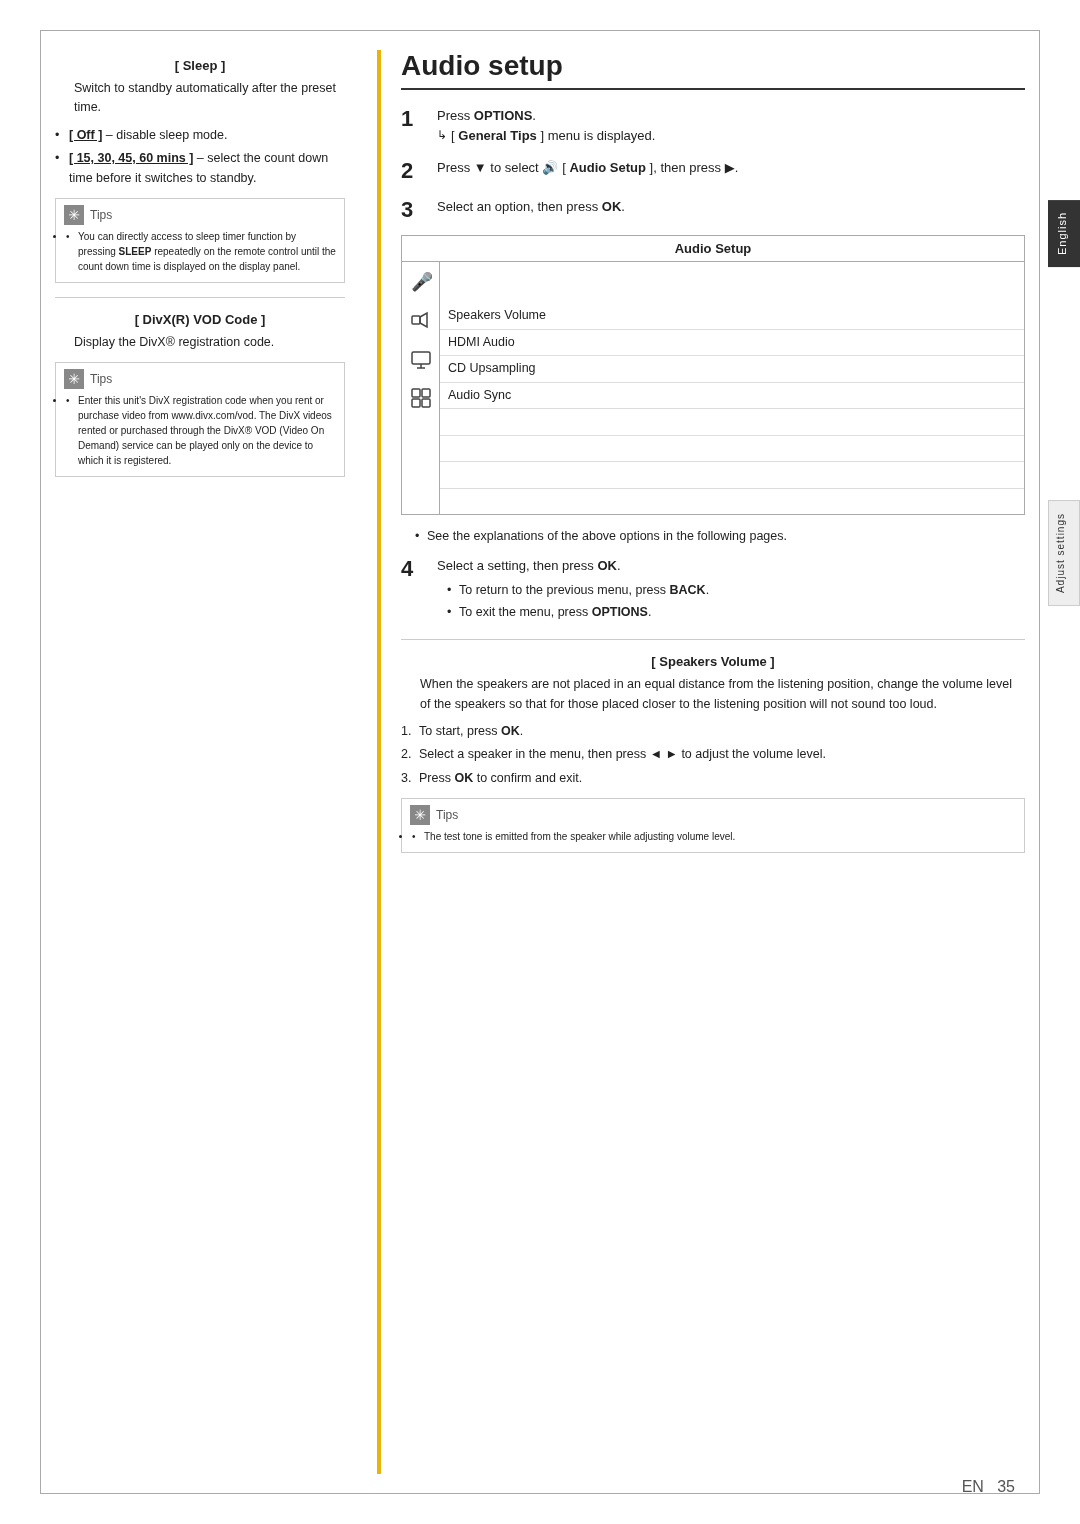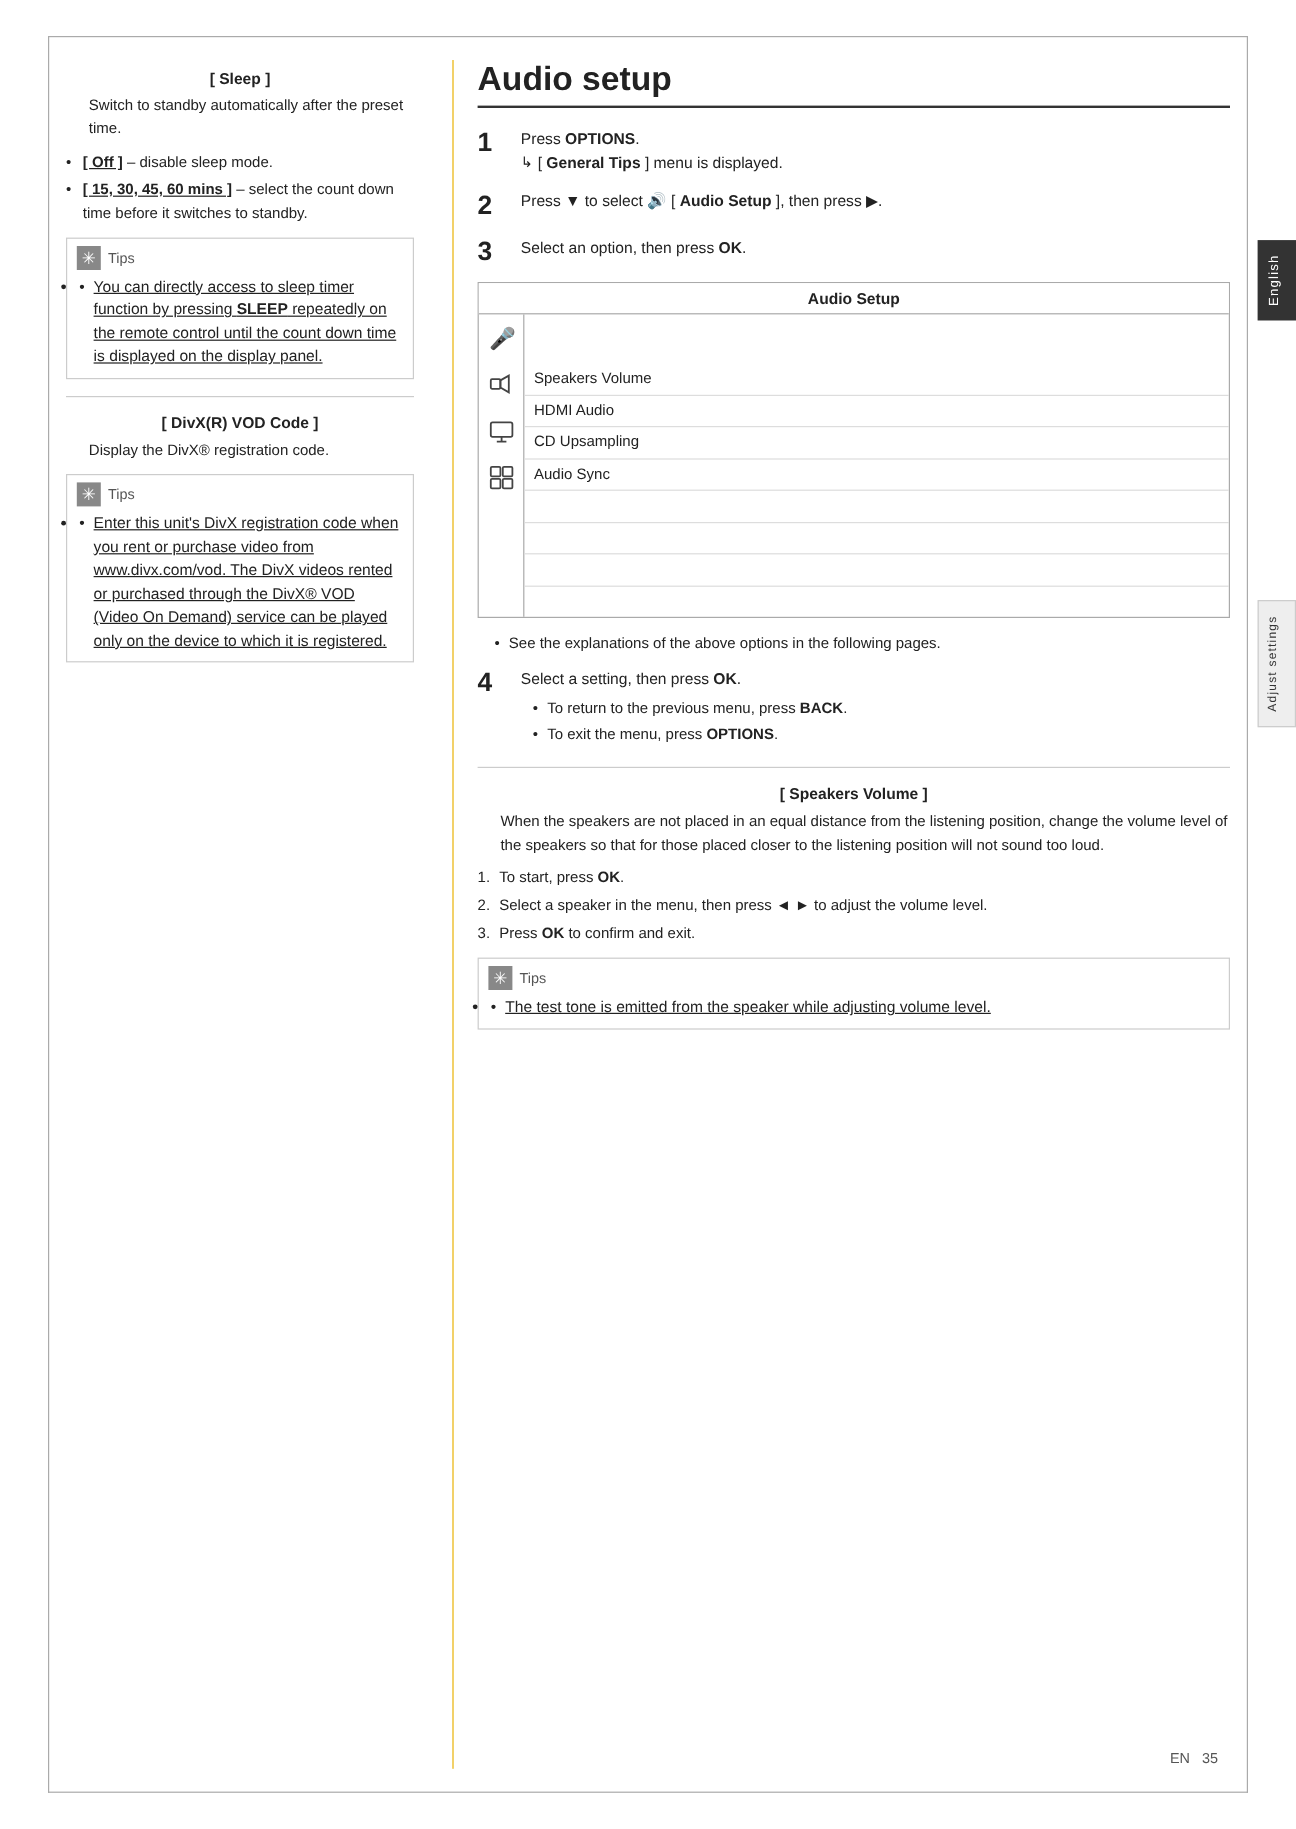--- a/index.html
+++ b/index.html
@@ -86,21 +86,21 @@
     .left-col {
       width: 310px;
       padding-right: 20px;
       flex-shrink: 0;
     }
 
     
     .right-col {
       flex: 1;
       padding-left: 20px;
-      border-left: 1px solid #eab308;
+      border-left: 4px solid #eab308;
     }
 
     
     .section-heading {
       font-size: 13px;
       font-weight: bold;
       margin-bottom: 6px;
       margin-top: 8px;
       text-align: center;
     }
@@ -150,24 +150,23 @@
       justify-content: center;
       color: #fff;
       font-size: 14px;
       flex-shrink: 0;
     }
     .tips-label {
       font-size: 12px;
       color: #555;
     }
     .tips-content {
-      font-size: 13px;
+      font-size: 10px;
       line-height: 1.5;
       padding-left: 2px;
-      text-decoration: underline;
     }
     .tips-content li {
       position: relative;
       padding-left: 12px;
       margin-bottom: 2px;
     }
     .tips-content li::before {
       content: "•";
       position: absolute;
       left: 0;
@@ -285,23 +284,23 @@
       line-height: 1.55;
       margin-bottom: 4px;
       list-style: none;
       padding-left: 18px;
       position: relative;
     }
 
     
     .page-footer {
       position: absolute;
-      bottom: 52px;
+      bottom: 28px;
       right: 65px;
-      font-size: 12px;
+      font-size: 16px;
       color: #555;
     }
 
     .bold { font-weight: bold; }
     .underline { text-decoration: underline; }
   </style>
 </head>
 <body>
 
 <div class="page-border-top"></div>

